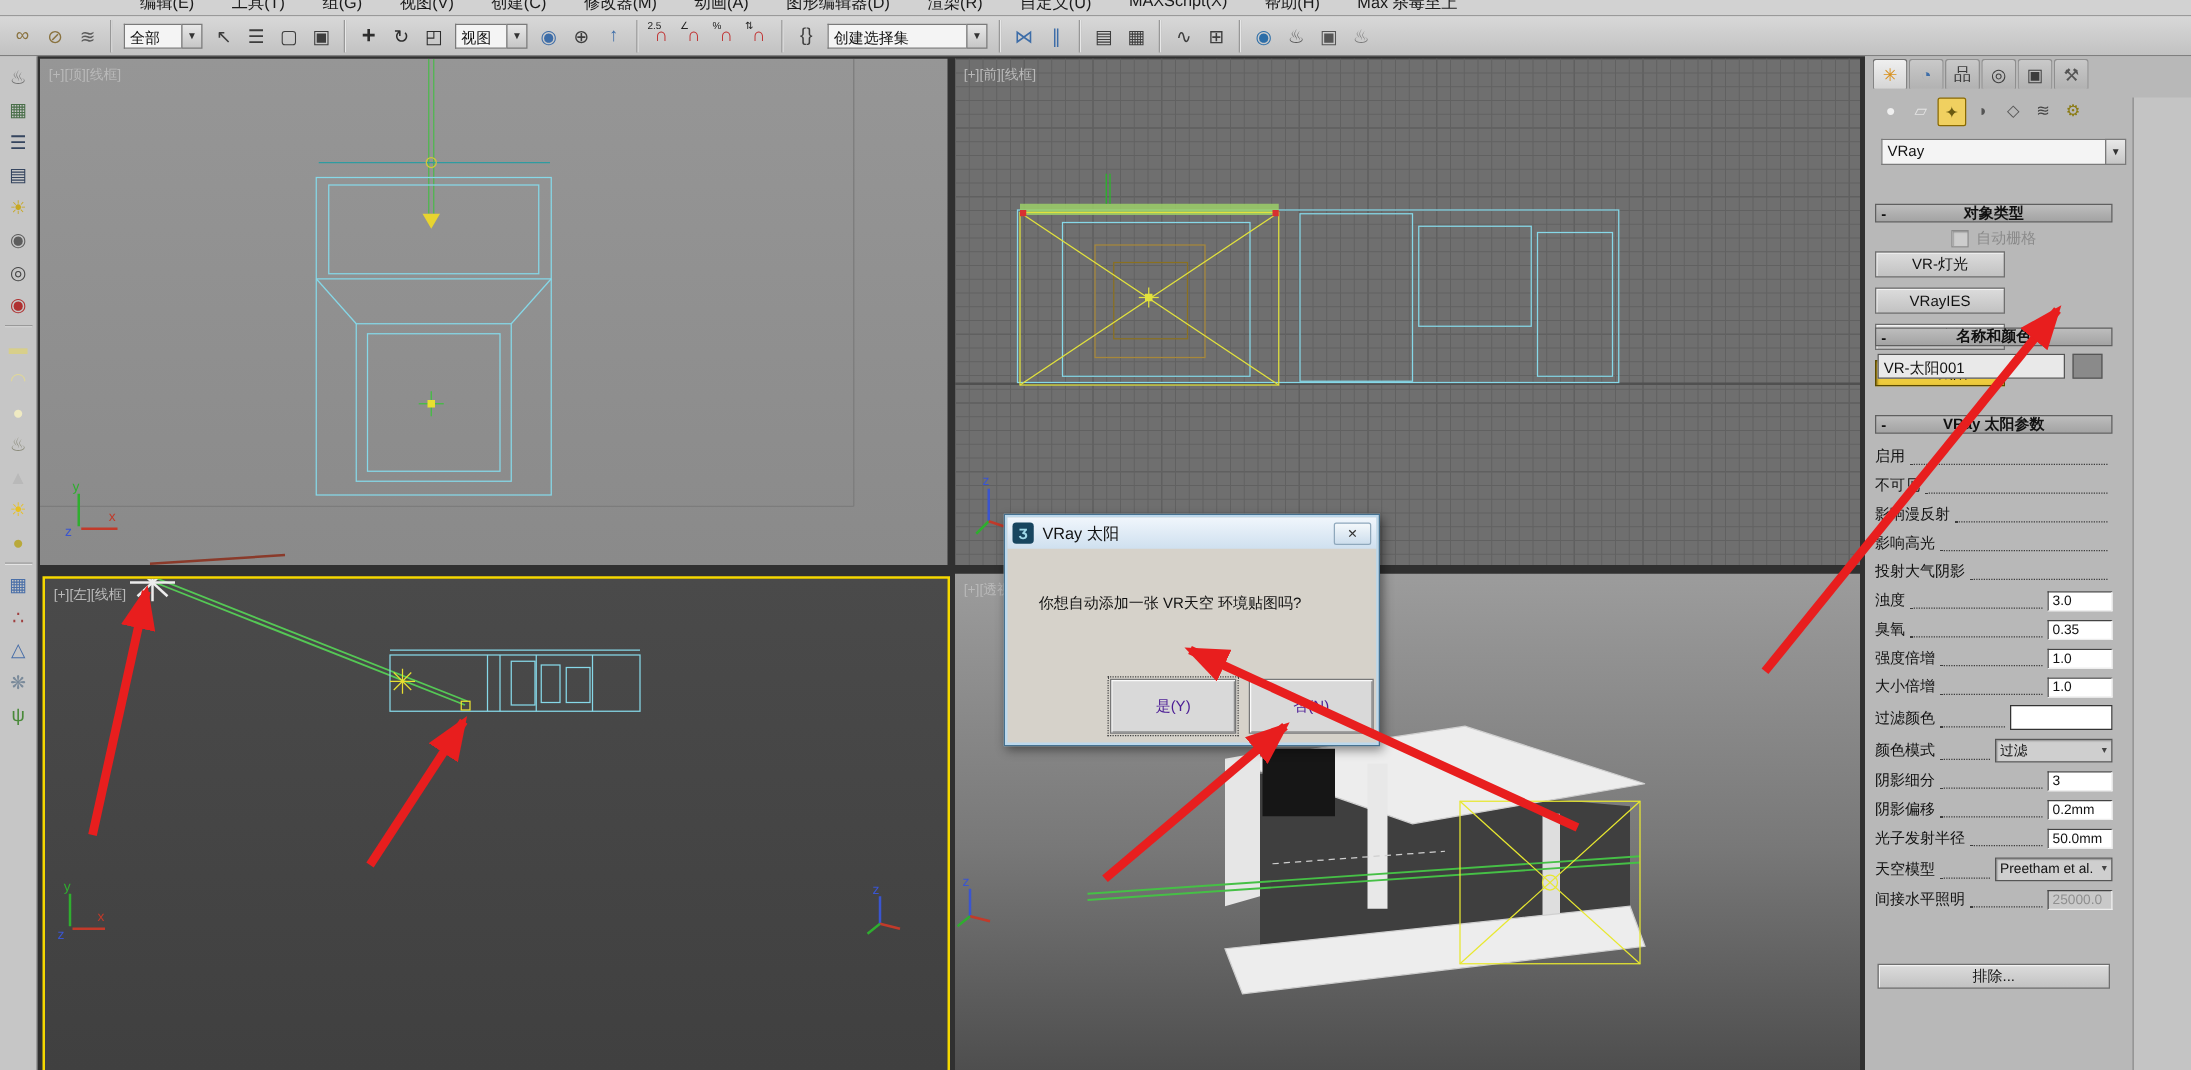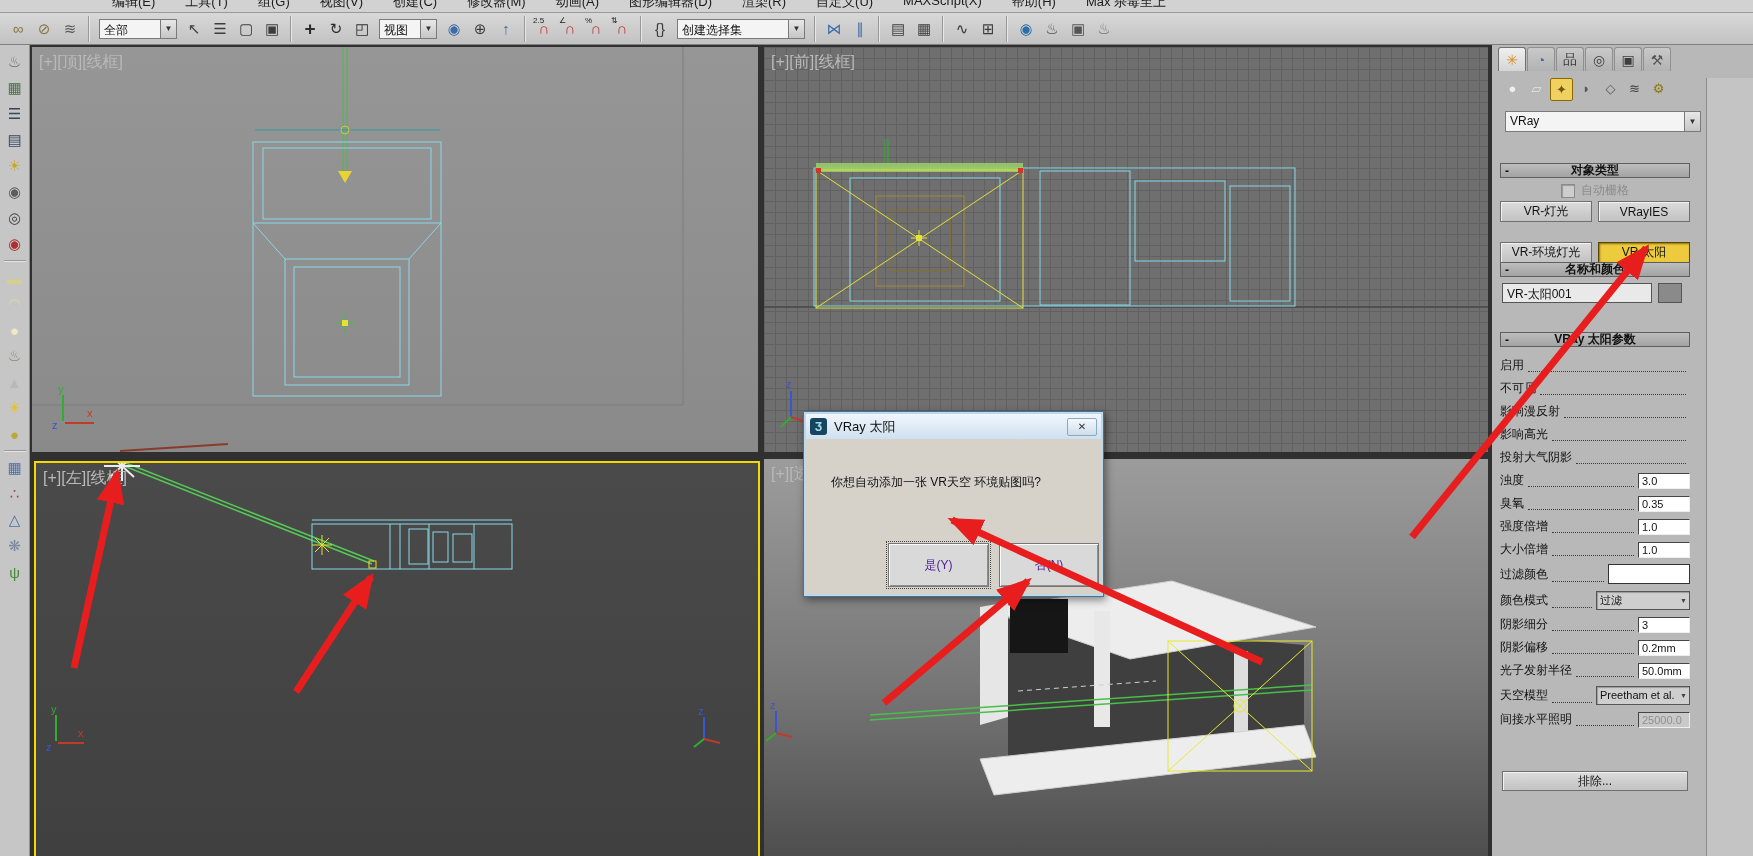--- a/index.html
+++ b/index.html
@@ -42,21 +42,21 @@
   #vpTR{left:734px;top:2px;width:724px;height:405px;background-color:#6f6f6f;
         background-image:linear-gradient(#616161 1px,transparent 1px),
                          linear-gradient(90deg,#616161 1px,transparent 1px),
                          linear-gradient(#565656 1px,transparent 1px),
                          linear-gradient(90deg,#565656 1px,transparent 1px);
         background-size:11px 11px,11px 11px,55px 55px,55px 55px;}
   #vpBL{left:4px;top:416px;width:722px;height:393px;background:linear-gradient(#4a4a4a,#404040);
         border:2px solid #f5d800;}
   #vpBR{left:734px;top:414px;width:724px;height:397px;
         background:linear-gradient(#9c9c9c,#787878 55%,#4e4e4e);}
-  .vplabel{position:absolute;left:7px;top:5px;font-size:16px;color:#b9b9b9;z-index:3;
+  .vplabel{position:absolute;left:7px;top:5px;font-size:11px;color:#b9b9b9;z-index:3;
            white-space:nowrap;}
   .scene{position:absolute;left:0;top:0;z-index:1;}
   
   #panel{position:absolute;left:1492px;top:45px;width:261px;bottom:0;background:#b8b8b8;}
   #rightline{position:absolute;left:214px;top:33px;bottom:0;width:1px;background:#8a8a8a;}
   #rightstrip{position:absolute;left:215px;top:33px;bottom:0;right:0;background:#c4c4c4;}
   #ptabs{position:absolute;left:6px;top:2px;display:flex;}
   .ptab{width:26px;height:23px;display:flex;align-items:center;justify-content:center;
         font-size:14px;border:1px solid #8f8f8f;border-bottom:none;margin-right:1px;
         background:linear-gradient(#c9c9c9,#b2b2b2);border-radius:3px 3px 0 0;}
@@ -71,21 +71,21 @@
            font-size:12px;font-weight:bold;color:#111;}
   .rollhdr .minus{width:12px;text-align:center;font-weight:bold;}
   .rollhdr .rtitle{flex:1;text-align:center;padding-right:12px;}
   #autogrid{position:absolute;left:8px;top:137px;width:190px;display:flex;align-items:center;
             justify-content:center;gap:6px;}
   #autogrid .cb{width:12px;height:12px;background:#cdcdcd;border:1px solid #8a8a8a;
                 box-shadow:inset 1px 1px 1px #999;}
   #autogrid .cblabel{font-size:12px;color:#8b8b8b;}
   #obtns{position:absolute;left:8px;top:156px;width:190px;display:flex;flex-wrap:wrap;
          justify-content:space-between;}
-  .obtn{width:92px;height:21px;margin-bottom:20px;background:linear-gradient(#dcdcdc,#c2c2c2);
+  .obtn{width:104px;height:21px;margin-bottom:8px;background:linear-gradient(#dcdcdc,#c2c2c2);
         border:1px solid #6f6f6f;box-shadow:inset 1px 1px 0 #f2f2f2;font-size:12px;color:#111;
         font-family:"Liberation Sans",sans-serif;display:flex;align-items:center;justify-content:center;}
   .obtn.active{background:#eecb3d;box-shadow:inset 1px 1px 2px #8a6f10;border-color:#5a4a00;text-align:right;}
   #namefield{position:absolute;left:10px;top:238px;width:150px;height:20px;background:#e9e9e9;
              border:1px solid #555;box-sizing:border-box;font-size:12px;color:#111;
              padding:2px 0 0 4px;}
   #colorswatch{position:absolute;left:166px;top:238px;width:24px;height:20px;background:#8a8a8a;
                border:1px solid #555;box-sizing:border-box;}
   #sunparams{position:absolute;left:8px;top:309px;width:190px;}
   .prow{display:flex;align-items:center;height:23px;}
@@ -154,21 +154,21 @@
     <div class="tbicon">
       <span style="color: rgb(138, 115, 64);">∞</span>
     </div>
     <div class="tbicon">
       <span style="color: rgb(138, 115, 64);">⊘</span>
     </div>
     <div class="tbicon">
       <span style="color: rgb(90, 90, 90);">≋</span>
     </div>
     <div class="tbsep"></div>
-    <div class="combo" style="width: 78px;">
+    <div class="combo" style="width: 63px;">
       <span class="val">全部</span>
       <span class="arrow">▼</span>
     </div>
     <div class="tbicon">
       <span style="color: rgb(61, 61, 61);">↖</span>
     </div>
     <div class="tbicon">
       <span style="color: rgb(61, 61, 61);">☰</span>
     </div>
     <div class="tbicon">

